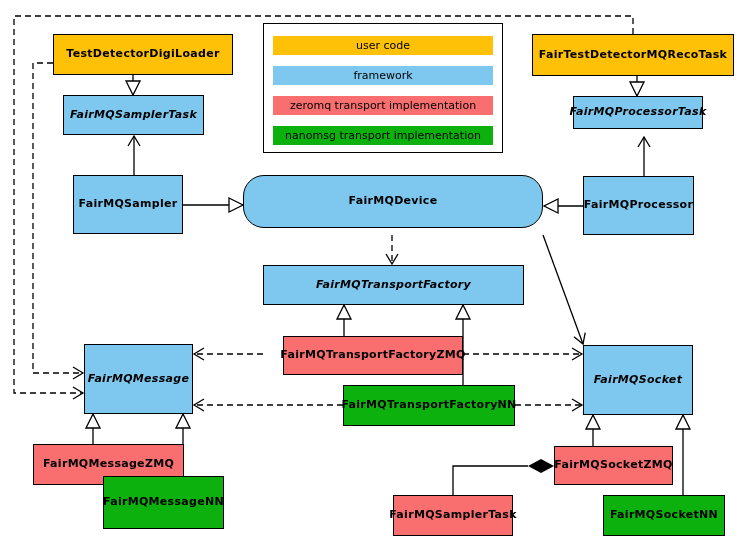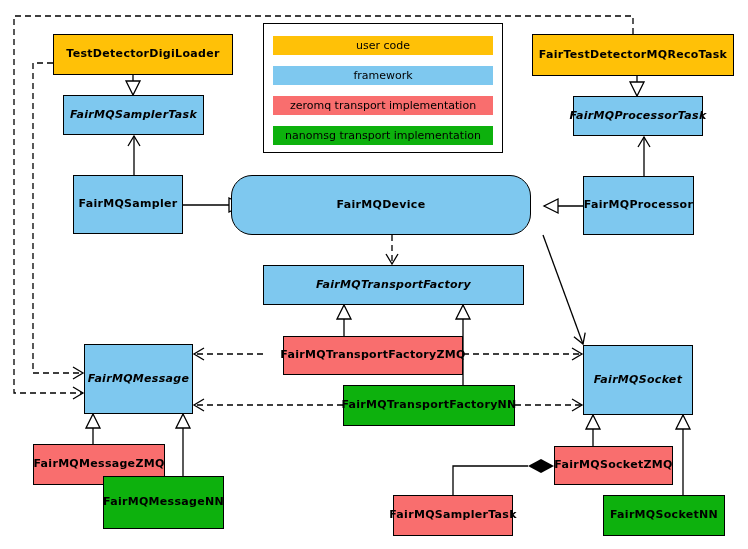--- a/index.html
+++ b/index.html
@@ -78,39 +78,39 @@
     <div class="legend-bar cat-zeromq">zeromq transport implementation</div>
     <div class="legend-bar cat-nanomsg">nanomsg transport implementation</div>
   </div>
 
   <div class="node cat-user_code" style="left:53px;top:34px;width:180px;height:41px;">TestDetectorDigiLoader</div>
 
   <div class="node cat-user_code" style="left:532px;top:34px;width:202px;height:42px;">FairTestDetectorMQRecoTask</div>
 
   <div class="node cat-framework abstract" style="left:63px;top:95px;width:141px;height:40px;">FairMQSamplerTask</div>
 
-  <div class="node cat-framework abstract" style="left:573px;top:96px;width:130px;height:40px;">FairMQProcessorTask</div>
+  <div class="node cat-framework abstract" style="left:573px;top:96px;width:130px;height:33px;">FairMQProcessorTask</div>
 
   <div class="node cat-framework" style="left:73px;top:175px;width:110px;height:59px;">FairMQSampler</div>
 
-  <div class="node cat-framework" style="left:231px;top:175px;width:300px;height:60px;border-radius:21px;">FairMQDevice</div>
+  <div class="node cat-framework" style="left:243px;top:175px;width:300px;height:53px;border-radius:21px;">FairMQDevice</div>
 
   <div class="node cat-framework" style="left:583px;top:176px;width:111px;height:59px;">FairMQProcessor</div>
 
   <div class="node cat-framework abstract" style="left:263px;top:265px;width:261px;height:40px;">FairMQTransportFactory</div>
 
   <div class="node cat-zeromq" style="left:263px;top:336px;width:180px;height:39px;margin-left:20px;">FairMQTransportFactoryZMQ</div>
 
   <div class="node cat-nanomsg" style="left:343px;top:385px;width:172px;height:41px;">FairMQTransportFactoryNN</div>
 
   <div class="node cat-framework abstract" style="left:84px;top:344px;width:109px;height:70px;">FairMQMessage</div>
 
   <div class="node cat-framework abstract" style="left:583px;top:345px;width:110px;height:70px;">FairMQSocket</div>
 
-  <div class="node cat-zeromq" style="left:33px;top:444px;width:132px;height:41px;">FairMQMessageZMQ</div>
+  <div class="node cat-zeromq" style="left:33px;top:444px;width:151px;height:41px;">FairMQMessageZMQ</div>
 
   <div class="node cat-nanomsg" style="left:103px;top:476px;width:121px;height:53px;">FairMQMessageNN</div>
 
   <div class="node cat-zeromq" style="left:393px;top:495px;width:120px;height:41px;">FairMQSamplerTask</div>
 
   <div class="node cat-zeromq" style="left:554px;top:446px;width:119px;height:39px;">FairMQSocketZMQ</div>
 
   <div class="node cat-nanomsg" style="left:603px;top:495px;width:122px;height:41px;">FairMQSocketNN</div>
 
 </div>

